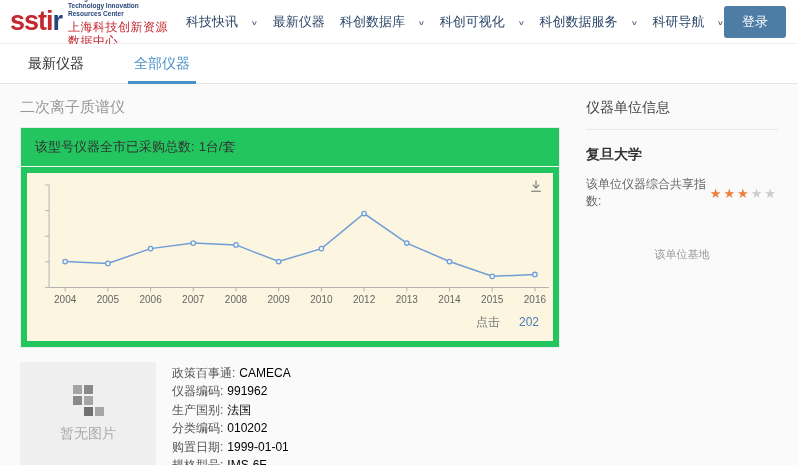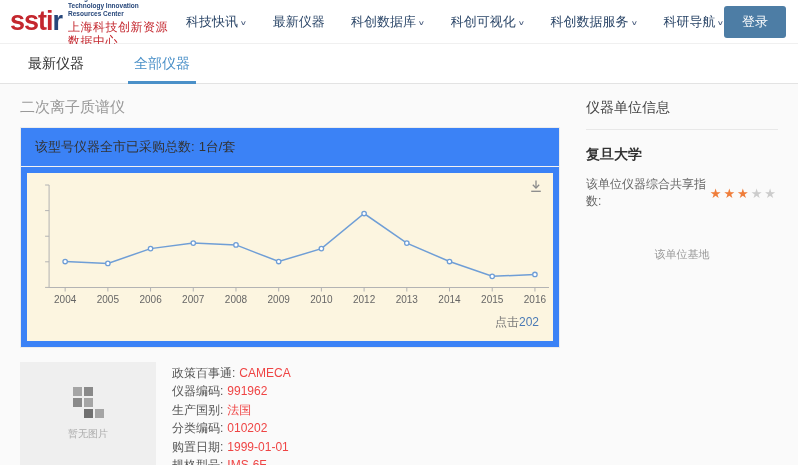--- a/index.html
+++ b/index.html
@@ -14,21 +14,21 @@
   .logo { display:flex; align-items:center; gap:6px; cursor:pointer; width:160px; flex:0 0 auto; }
   .logo-mark { font-size:27px; font-weight:bold; letter-spacing:-1px; line-height:1; }
   .lm-red { color:var(--logo-red,#c4272e); }
   .lm-blue { color:#27477a; }
   .logo-names { width:104px; line-height:1.2; }
   .name-en { font-size:6.5px; font-weight:bold; color:#27477a; }
   .name-cn { font-size:12px; color:var(--logo-red,#c4272e); margin-top:2px; letter-spacing:0.5px; }
 
   .nav { display:flex; align-items:center; flex:1; justify-content:space-between;
     max-width:555px; margin-left:16px; }
-  .nav-item { display:flex; align-items:center; gap:2px; font-size:13px;
+  .nav-item { display:flex; align-items:center; gap:13px; font-size:13px;
     color:var(--nav-navy,#2b4668); cursor:pointer; white-space:nowrap;font-family:Liberation Serif, serif; }
   .caret { font-size:9px; color:#4a5d7e; display:inline-block; transform:scale(1.1,0.7); margin-top:2px; }
 
   .login { margin-left:auto; background:var(--login-bg,#4d7da5); color:#fff; border:none;
     font-size:13px; padding:7px 18px; border-radius:3px; cursor:pointer;
     font-family:"Liberation Sans", sans-serif; }
 
   
   .tabbar { height:40px; background:#fff; display:flex; align-items:stretch;
     padding:0 22px; gap:38px; border-bottom:1px solid #e3e3e3; flex:0 0 auto; }
@@ -37,44 +37,44 @@
   .tab.active { color:var(--accent-blue,#4a90c8); }
   .tab.active::after { content:""; position:absolute; left:0; right:0; bottom:-1px;
     height:3px; background:var(--accent-blue,#4a90c8); }
 
   
   .content { flex:1; background:#fafafa; padding:14px 20px 0 20px;
     display:flex; gap:26px; align-items:flex-start; }
   .main-col { width:540px; flex:0 0 auto; }
   .page-title { font-size:15px; color:#999; margin-bottom:10px; }
 
-  .chart-card { background:#3b82f6; border:1px solid #ececec; }
+  .chart-card { background:#22c55e; border:1px solid #ececec; }
   .card-header { padding:10px 14px; font-size:13px; color:#333;
     border-bottom:1px solid #f2f2f2; }
   .total-val { margin-left:4px; }
   .chart-box { margin:6px; background:var(--chart-bg,#fcf5e0); position:relative;
     padding:8px 2px 4px 2px; }
   .download { position:absolute; top:6px; right:10px; cursor:pointer; line-height:0; }
   .trend { display:block; width:100%; }
   .clicks { text-align:right; font-size:12px; color:#777; padding:0 12px 6px 0; }
-  .clicks-num { color:var(--stat-blue,#4a7ab5); margin-left:0;text-align:center; }
+  .clicks-num { color:var(--stat-blue,#4a7ab5); margin-left:19px;text-align:center; }
 
   .details { display:flex; gap:16px; margin-top:14px; }
   .img-box { width:136px; height:104px; background:#efefef; flex:0 0 auto;
     display:flex; flex-direction:column; align-items:center; justify-content:center; gap:9px; }
   .px-grid { display:grid; grid-template-columns:repeat(3,9px); grid-auto-rows:9px; gap:2px; }
   .px-grid i { display:block; }
   .px-grid i.f1 { background:#8a8a8a; }
   .px-grid i.f2 { background:#a5a5a5; }
   .px-grid i.f3 { background:#707070; }
-  .img-label { font-size:10px; color:#aaa; }
+  .img-label { font-size:14px; color:#aaa; }
   .rows { padding-top:2px; }
   .row { font-size:12px; color:#555; line-height:18.5px; }
   .dl { color:#555; }
-  .dv { margin-left:4px; color:#ef4444; }
+  .dv { margin-left:4px; color:#000000; }
 
   
   .sidebar { flex:1; min-width:190px; padding-top:1px; }
   .sb-title { font-size:14px; color:#444; padding-bottom:12px;
     border-bottom:1px solid #e8e8e8; }
   .org { font-size:14px; font-weight:bold; color:#333; margin:16px 0 12px; }
   .share-row { font-size:12px; color:#666; display:flex; align-items:center; }
   .stars { margin-left:3px; letter-spacing:2px; font-size:13px; line-height:1; }
   .star { color:#ccc; }
   .star.filled { color:var(--star-orange,#ef7d3a); }

